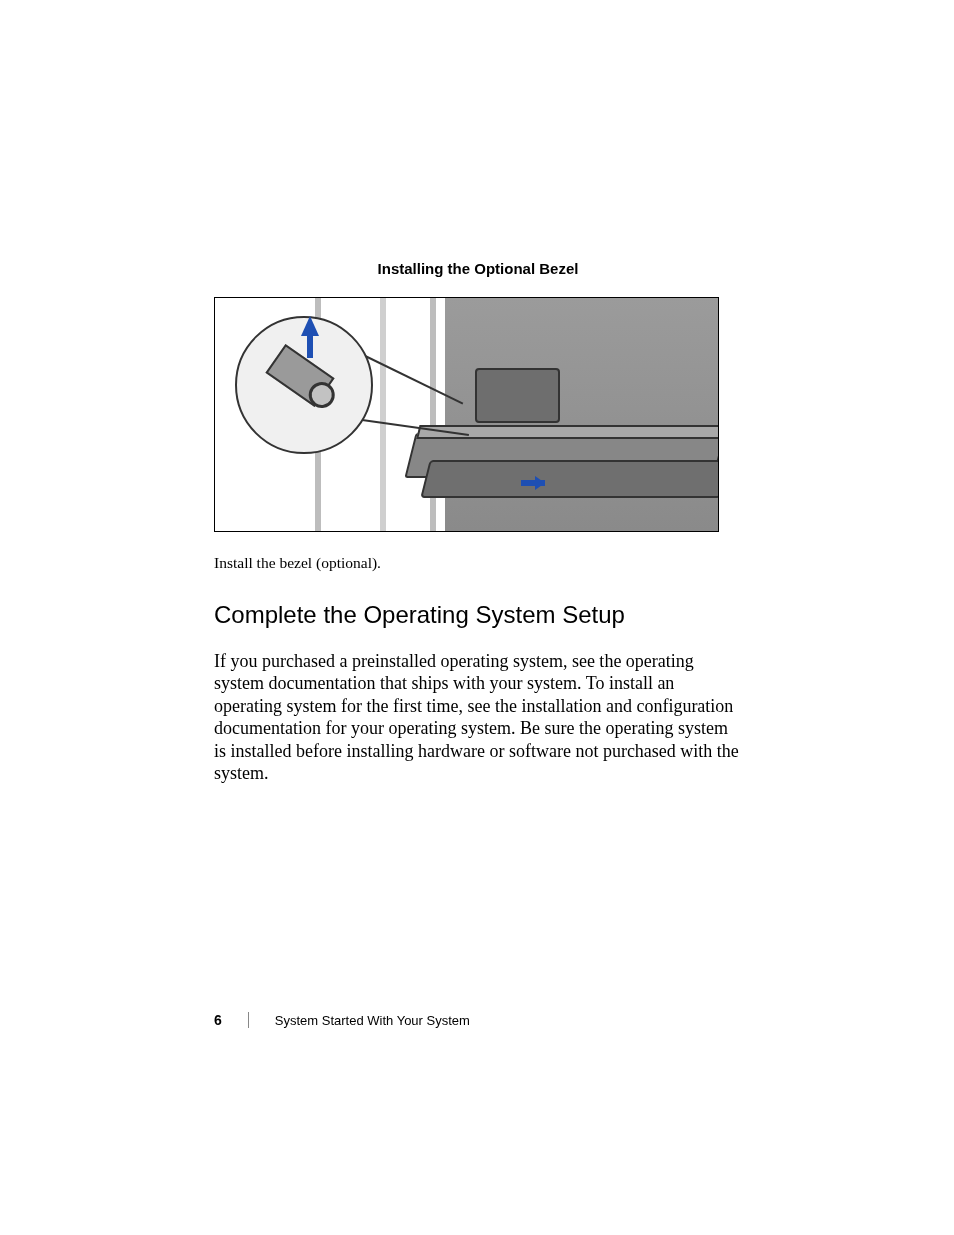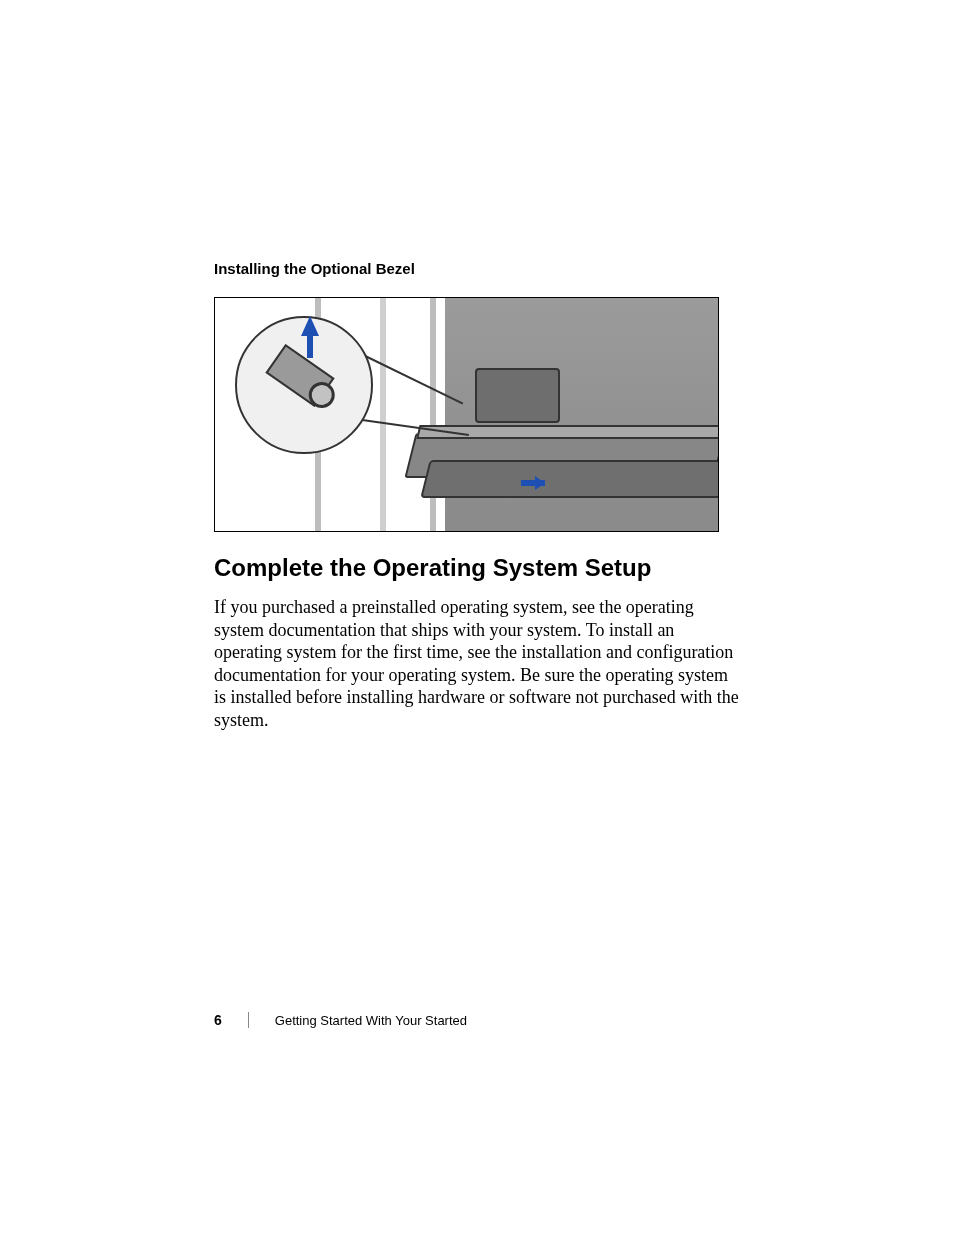--- a/index.html
+++ b/index.html
@@ -15,20 +15,21 @@
     position: absolute;
     left: 214px;
     top: 260px;
     width: 528px;
   }
   .subsection-title {
     font-family: Arial, Helvetica, sans-serif;
     font-weight: bold;
     font-size: 15px;
     margin-bottom: 20px;
+    text-align: center;
   }
   .figure {
     width: 505px;
     height: 235px;
     border: 1px solid #000;
     margin-bottom: 22px;
     position: relative;
     overflow: hidden;
     background: #fff;
   }
@@ -87,23 +88,23 @@
   .figure .arrow-bezel::before {
     content:""; position:absolute; left:-24px; top:-3px; width:24px; height:6px; background:#1e4fb3;
   }
   .body-line {
     font-size: 15.5px;
     line-height: 1.2;
     margin-bottom: 28px;
   }
   .section-title {
     font-family: Arial, Helvetica, sans-serif;
-    font-weight: bold;
+    font-weight: normal;
     font-size: 24px;
-    margin-bottom: 14px;
+    margin-bottom: 21px;
   }
   .paragraph {
     font-size: 18px;
     line-height: 1.25;
   }
   .footer {
     position: absolute;
     left: 214px;
     top: 1012px;
     font-family: Arial, Helvetica, sans-serif;
@@ -137,24 +138,25 @@
     <div class="server"></div>
     <div class="bezel"></div>
     <div class="arrow-bezel"></div>
     <div class="callout-line1"></div>
     <div class="callout-line2"></div>
     <div class="callout-circle"></div>
     <div class="key"></div>
     <div class="arrow-up"></div>
   </div>
 
+  <div class="body-line">Install the bezel (optional).</div>
 
   <div class="section-title">Complete the Operating System Setup</div>
 
   <div class="paragraph">If you purchased a preinstalled operating system, see the operating system documentation that ships with your system. To install an operating system for the first time, see the installation and configuration documentation for your operating system. Be sure the operating system is installed before installing hardware or software not purchased with the system.</div>
 
 </div>
 
 <div class="footer">
   <span class="pagenum">6</span>
   <span class="divider"></span>
-  <span>Getting Started With Your Started</span>
+  <span>System Started With Your System</span>
 </div>
 
 </body></html>

